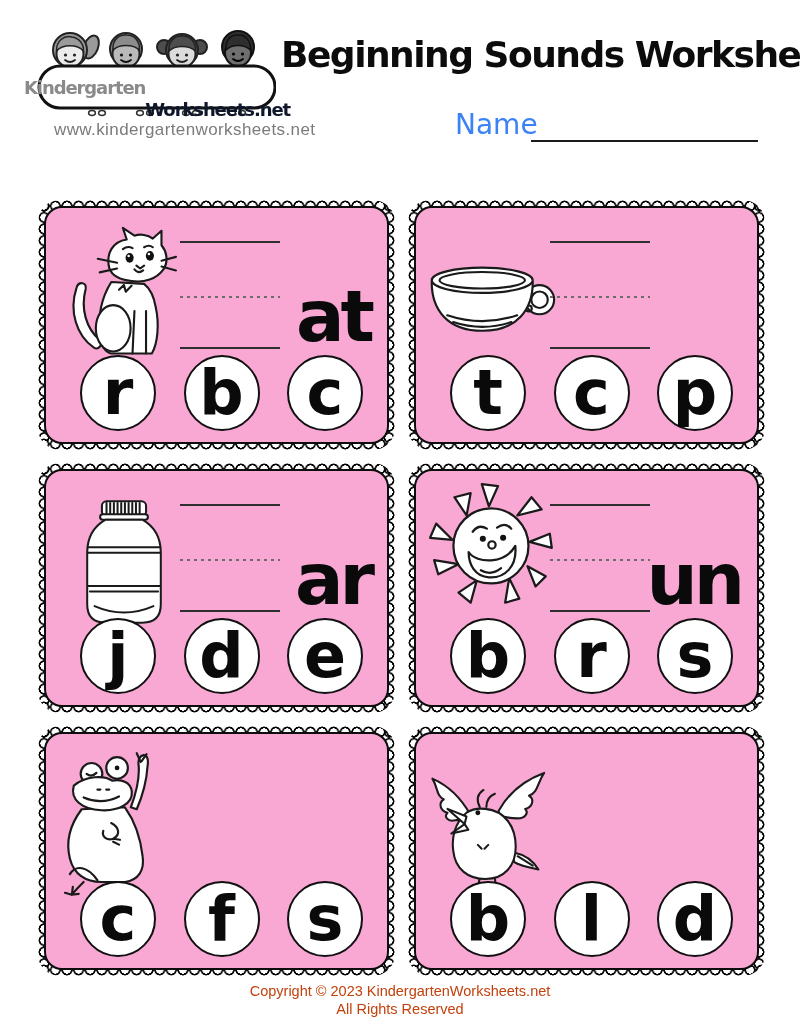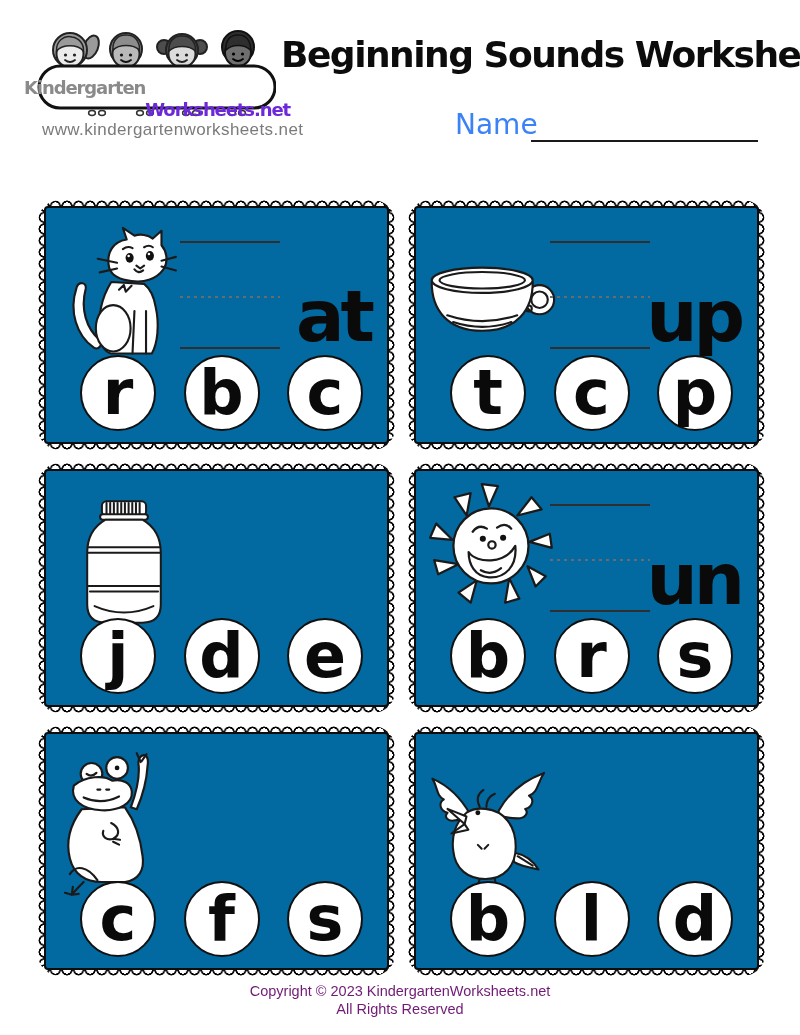--- a/index.html
+++ b/index.html
@@ -10,23 +10,23 @@
   }
 
   
   .logo-svg { position:absolute; left:36px; top:20px; width:240px; height:104px; }
   .brand-text {
     position:absolute; left:39px; top:66px; width:236px; height:42px;
     display:flex; align-items:center; justify-content:center;
     font-weight:bold; font-size:18px; letter-spacing:-1.1px; white-space:nowrap;
   }
   .brand-gray { color:#8a8a8a; }
-  .brand-black { color:#6d28d9;margin-top:44px; }
+  .brand-black { color:#0f172a;margin-top:44px; }
   .site-url {
-    position:absolute; left:42px; top:120px; font-family:"Liberation Sans", sans-serif;
+    position:absolute; left:54px; top:120px; font-family:"Liberation Sans", sans-serif;
     font-size:17px; color:#7b7b7b; letter-spacing:0.4px;
   }
   .page-title {
     position:absolute; left:281px; top:34px; font-size:36px; letter-spacing:-1.5px;
     color:#0c0c0c; white-space:nowrap;
   }
   .name-label { position:absolute; left:455px; top:108px; font-size:28px; color:#3b82f6; }
   .name-line { position:absolute; left:531px; top:140px; width:227px; height:2px; background:#1a1a1a; }
   .instruction { position:absolute; left:62px; top:157px; font-size:22px; letter-spacing:-0.3px; color:#0c0c0c; }
 
@@ -39,22 +39,22 @@
   .card { position:relative; width:357px; height:250px; }
   .scallop {
     position:absolute; inset:0; border-radius:22px;
     background:
       radial-gradient(circle at 50% 50%, #fff 3.6px, #000 3.8px, #000 5.3px, rgba(0,0,0,0) 5.7px) left top    / 11.6px 12px repeat-x,
       radial-gradient(circle at 50% 50%, #fff 3.6px, #000 3.8px, #000 5.3px, rgba(0,0,0,0) 5.7px) left bottom / 11.6px 12px repeat-x,
       radial-gradient(circle at 50% 50%, #fff 3.6px, #000 3.8px, #000 5.3px, rgba(0,0,0,0) 5.7px) left top    / 12px 11.6px repeat-y,
       radial-gradient(circle at 50% 50%, #fff 3.6px, #000 3.8px, #000 5.3px, rgba(0,0,0,0) 5.7px) right top   / 12px 11.6px repeat-y;
   }
   .panel {
-    position:absolute; inset:6px; background:#0369a1;
-    border:2px solid #0d0d0d; border-radius:4px;
+    position:absolute; inset:6px; background:#f9a8d4;
+    border:2px solid #0d0d0d; border-radius:18px;
   }
   .illus { position:absolute; }
   .i-cat  { left:14px; top:18px;  width:118px; height:140px; }
   .i-cup  { left:6px;  top:52px;  width:136px; height:94px;  }
   .i-jar  { left:32px; top:20px;  width:92px;  height:142px; }
   .i-sun  { left:8px;  top:10px;  width:142px; height:142px; }
   .i-frog { left:16px; top:16px;  width:118px; height:148px; }
   .i-bird { left:10px; top:20px;  width:134px; height:142px; }
 
   .write-row { position:absolute; left:130px; right:16px; top:33px; height:110px; }
@@ -73,21 +73,21 @@
   }
   .circle {
     width:76px; height:76px; border:2.5px solid #111; border-radius:50%;
     background:#fff; display:flex; align-items:center; justify-content:center;
     font-size:62px; font-weight:bold; color:#0a0a0a; line-height:1;
   }
 
   
   .footer {
     position:absolute; left:0; right:0; top:982px; text-align:center;
-    font-family:"Liberation Sans", sans-serif; color:#701a75;
+    font-family:"Liberation Sans", sans-serif; color:#c2410c;
   }
   .footer div { font-size:14.5px; line-height:18px; }
 
   svg .ln { fill:none; stroke:#1a1a1a; stroke-width:2.2; stroke-linecap:round; stroke-linejoin:round; }
   svg .fw { fill:#fff; stroke:#1a1a1a; stroke-width:2.2; stroke-linecap:round; stroke-linejoin:round; }
   svg .fb { fill:#111; stroke:none; }
 </style>
 </head>
 <body>
 
@@ -200,41 +200,46 @@
           <circle class="ln" cx="110" cy="49" r="3" stroke-width="1.6"></circle>
           <path class="fw" d="M10,22 C10,50 26,72 62,72 C98,72 114,50 114,22 Z"></path>
           <ellipse class="fw" cx="62" cy="20" rx="52" ry="13"></ellipse>
           <ellipse class="ln" cx="62" cy="20" rx="44" ry="8.5" stroke-width="1.6"></ellipse>
           <path class="ln" d="M26,56 Q62,68 98,56 M32,63 Q62,73 92,63" stroke-width="1.6"></path>
         </svg>
         <div class="write-row">
           <div class="gl gl-top"></div>
           <div class="gl gl-mid"></div>
           <div class="gl gl-bot"></div>
-          <div class="word">up</div>
         </div>
         <div class="choices">
           <div class="circle">t</div>
           <div class="circle">c</div>
           <div class="circle">p</div>
         </div>
       </div>
     </section>
 
     <section class="card">
       <div class="scallop"></div>
       <div class="panel">
         <svg class="illus i-jar" viewBox="0 0 100 140">
           <rect class="fw" x="26" y="4" width="48" height="16" rx="5"></rect>
           <path class="ln" d="M31,6 V18 M35,6 V18 M39,6 V18 M43,6 V18 M47,6 V18 M51,6 V18 M55,6 V18 M59,6 V18 M63,6 V18 M67,6 V18" stroke-width="1.2"></path>
           <rect class="fw" x="24" y="18" width="52" height="6" rx="3"></rect>
           <path class="fw" d="M30,24 C16,32 10,44 10,60 L10,116 C10,130 18,136 30,136 L70,136 C82,136 90,130 90,116 L90,60 C90,44 84,32 70,24 Z"></path>
           <path class="ln" d="M11,54 H89 M11,60 H89 M11,96 H89 M13,102 H87" stroke-width="1.4"></path>
           <path class="ln" d="M18,118 Q50,132 82,118" stroke-width="1.4"></path>
         </svg>
+        <div class="write-row">
+          <div class="gl gl-top"></div>
+          <div class="gl gl-mid"></div>
+          <div class="gl gl-bot"></div>
+          <div class="word">ar</div>
+        </div>
         <div class="choices">
           <div class="circle">j</div>
           <div class="circle">d</div>
           <div class="circle">e</div>
         </div>
       </div>
     </section>
 
     <section class="card">
       <div class="scallop"></div>

